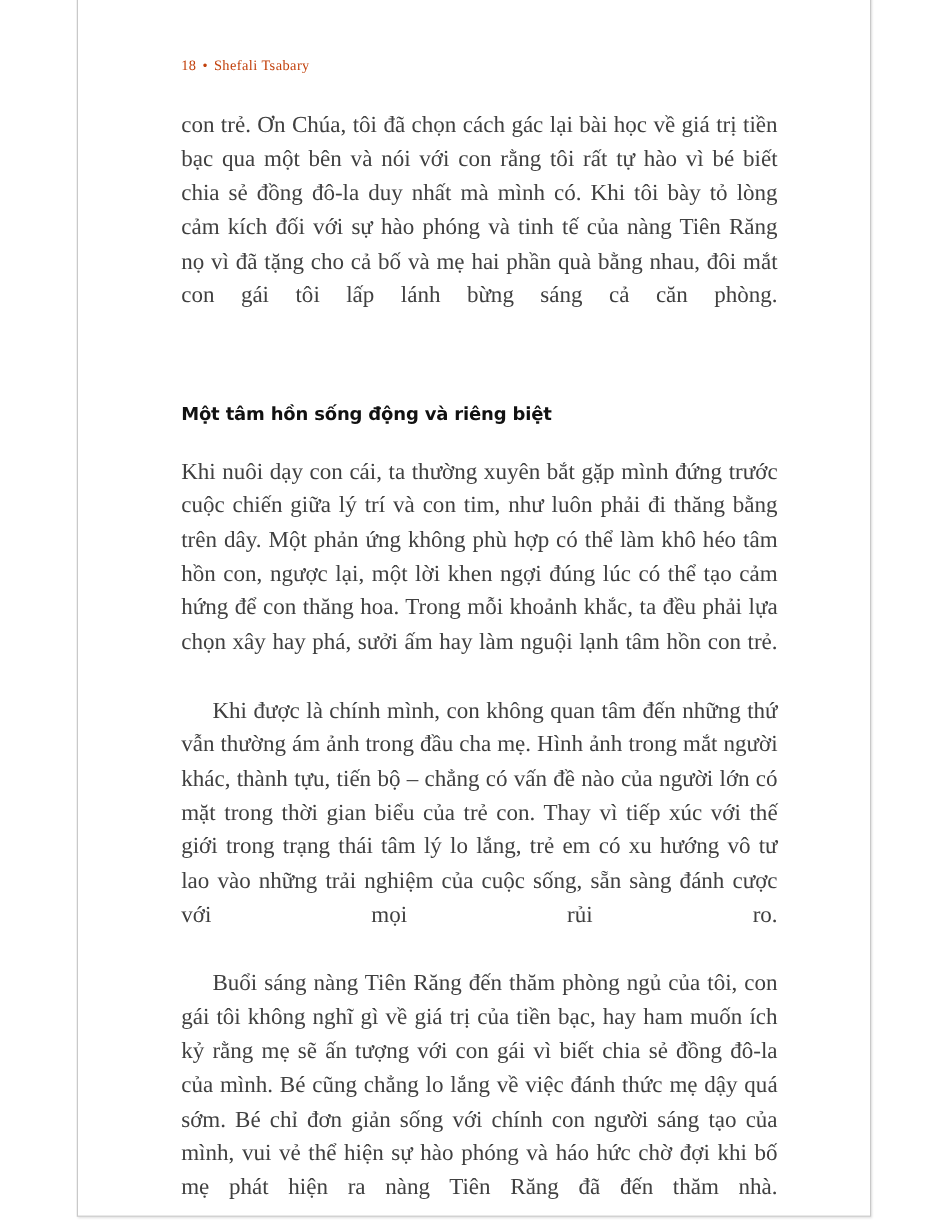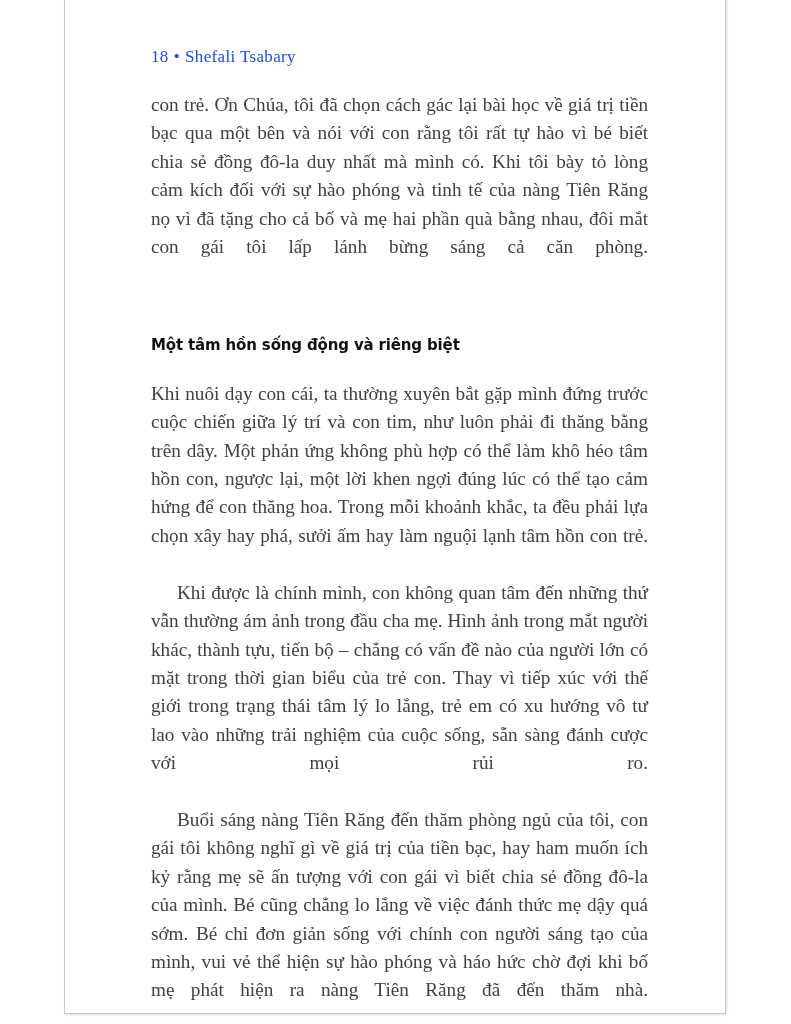--- a/index.html
+++ b/index.html
@@ -32,22 +32,22 @@
     top: 0;
     width: 100%;
     height: 100%;
   }
 
   .running-header {
     position: absolute;
     left: 86px;
     top: 50px;
     font-family: "Liberation Serif", serif;
-    font-size: 17px;
-    color: #1d4ed8;
+    font-size: 12px;
+    color: #c2410c;
     letter-spacing: 0.35px;
     white-space: nowrap;
   }
   .running-header .sep {
     padding: 0 5px;
   }
 
   #text-column {
     position: absolute;
     left: 86px;

